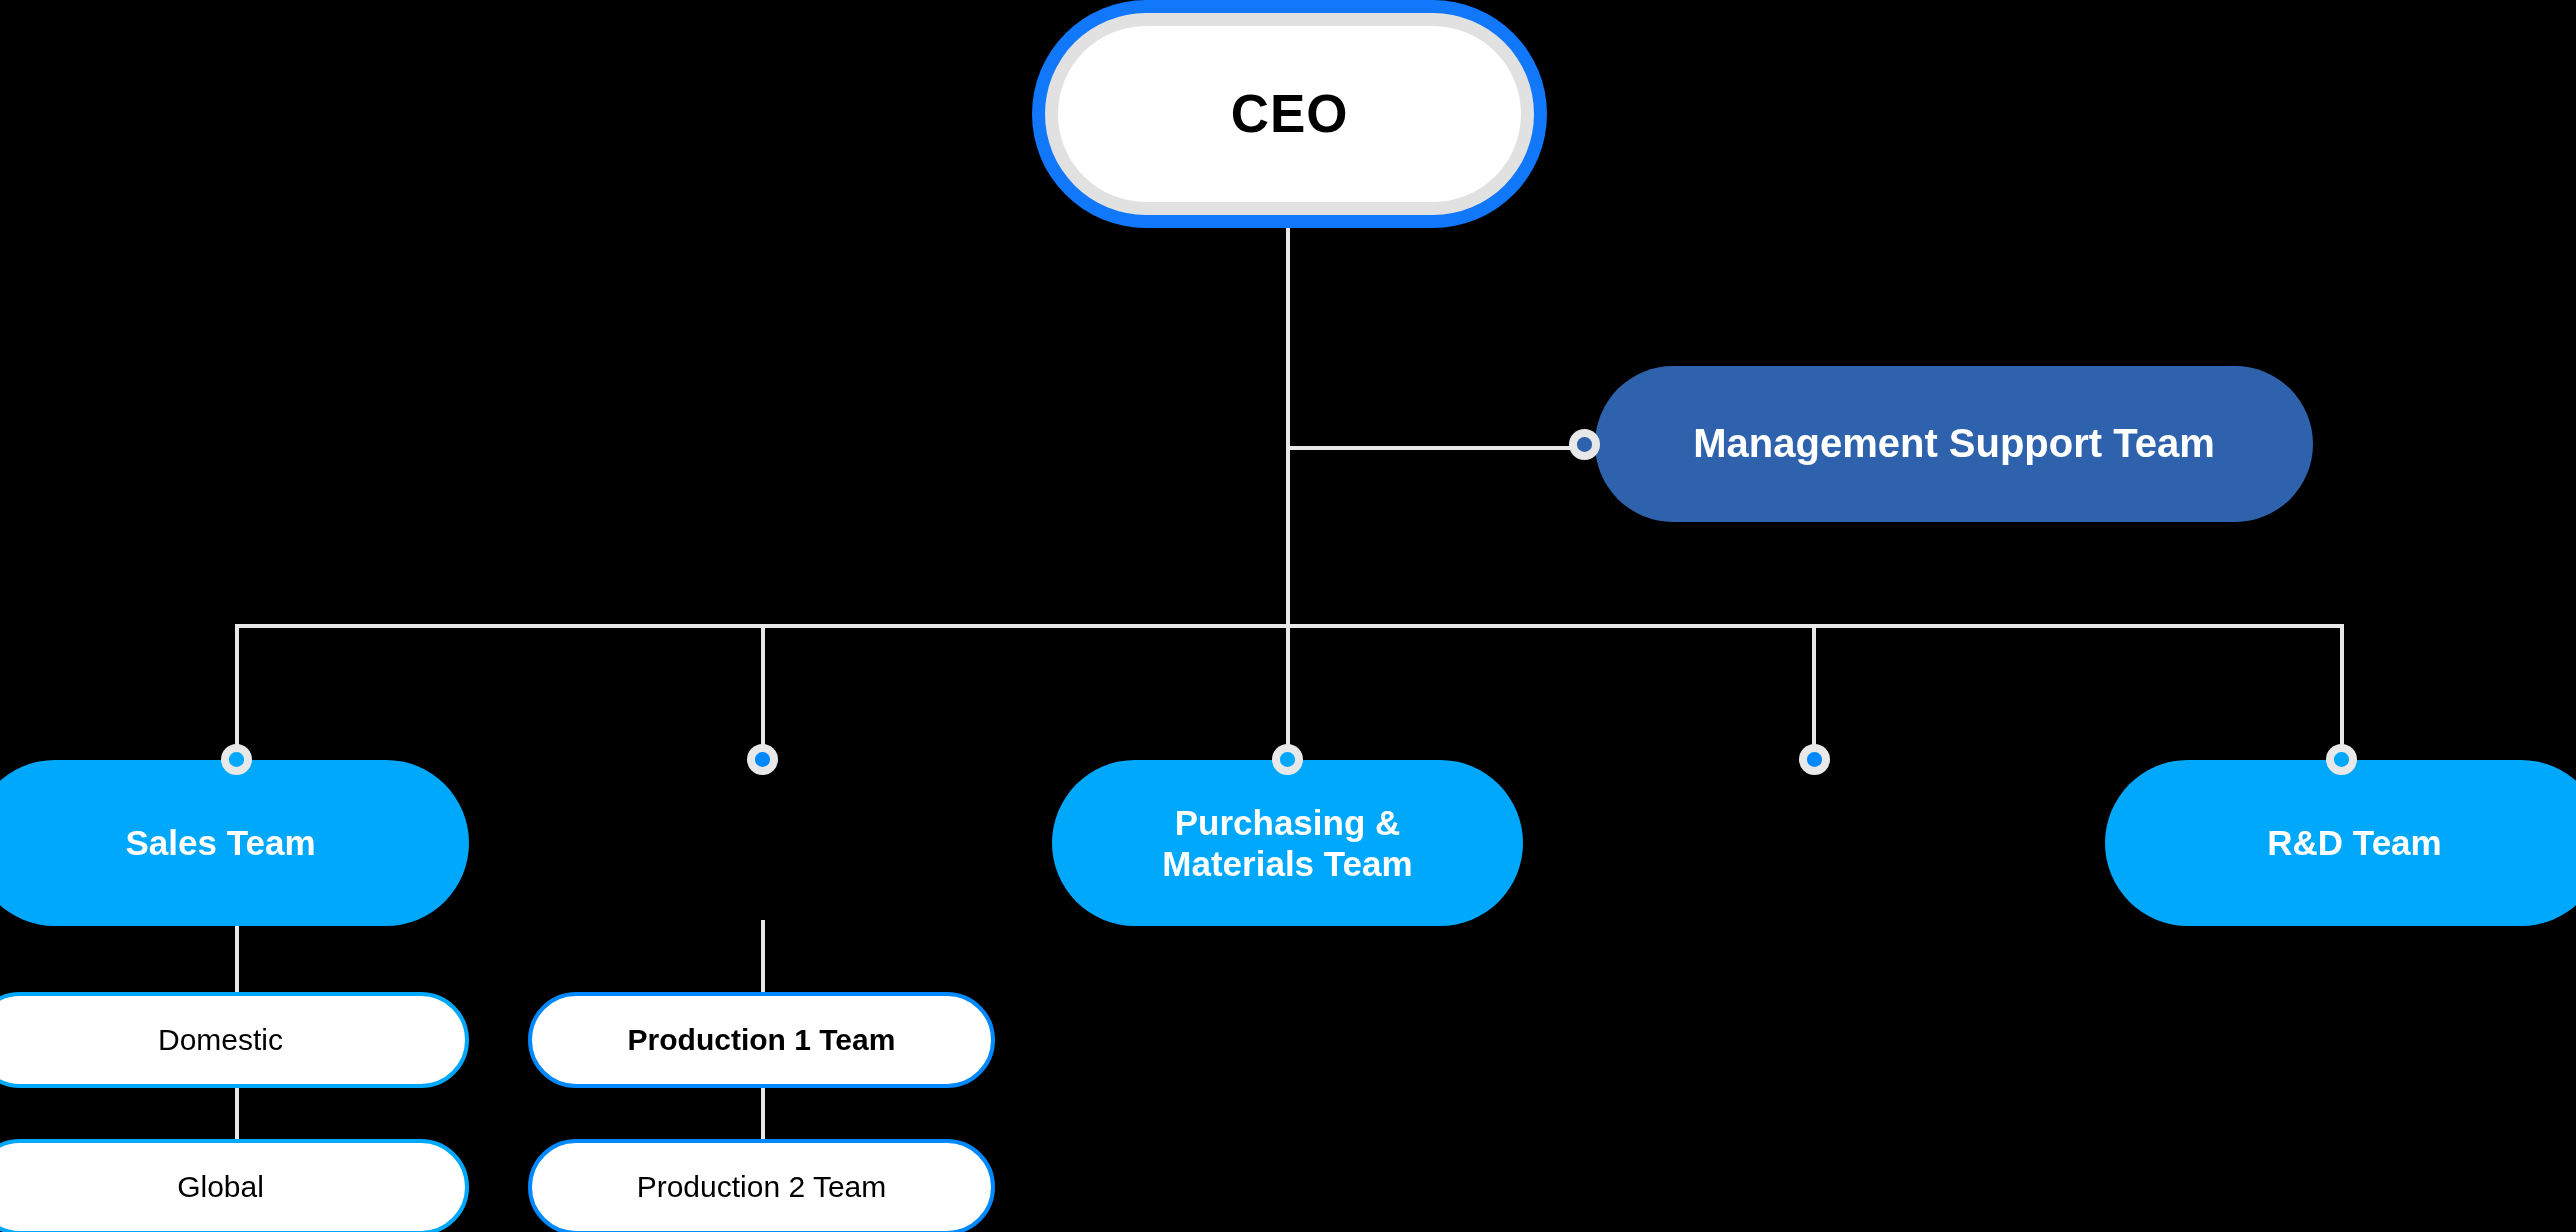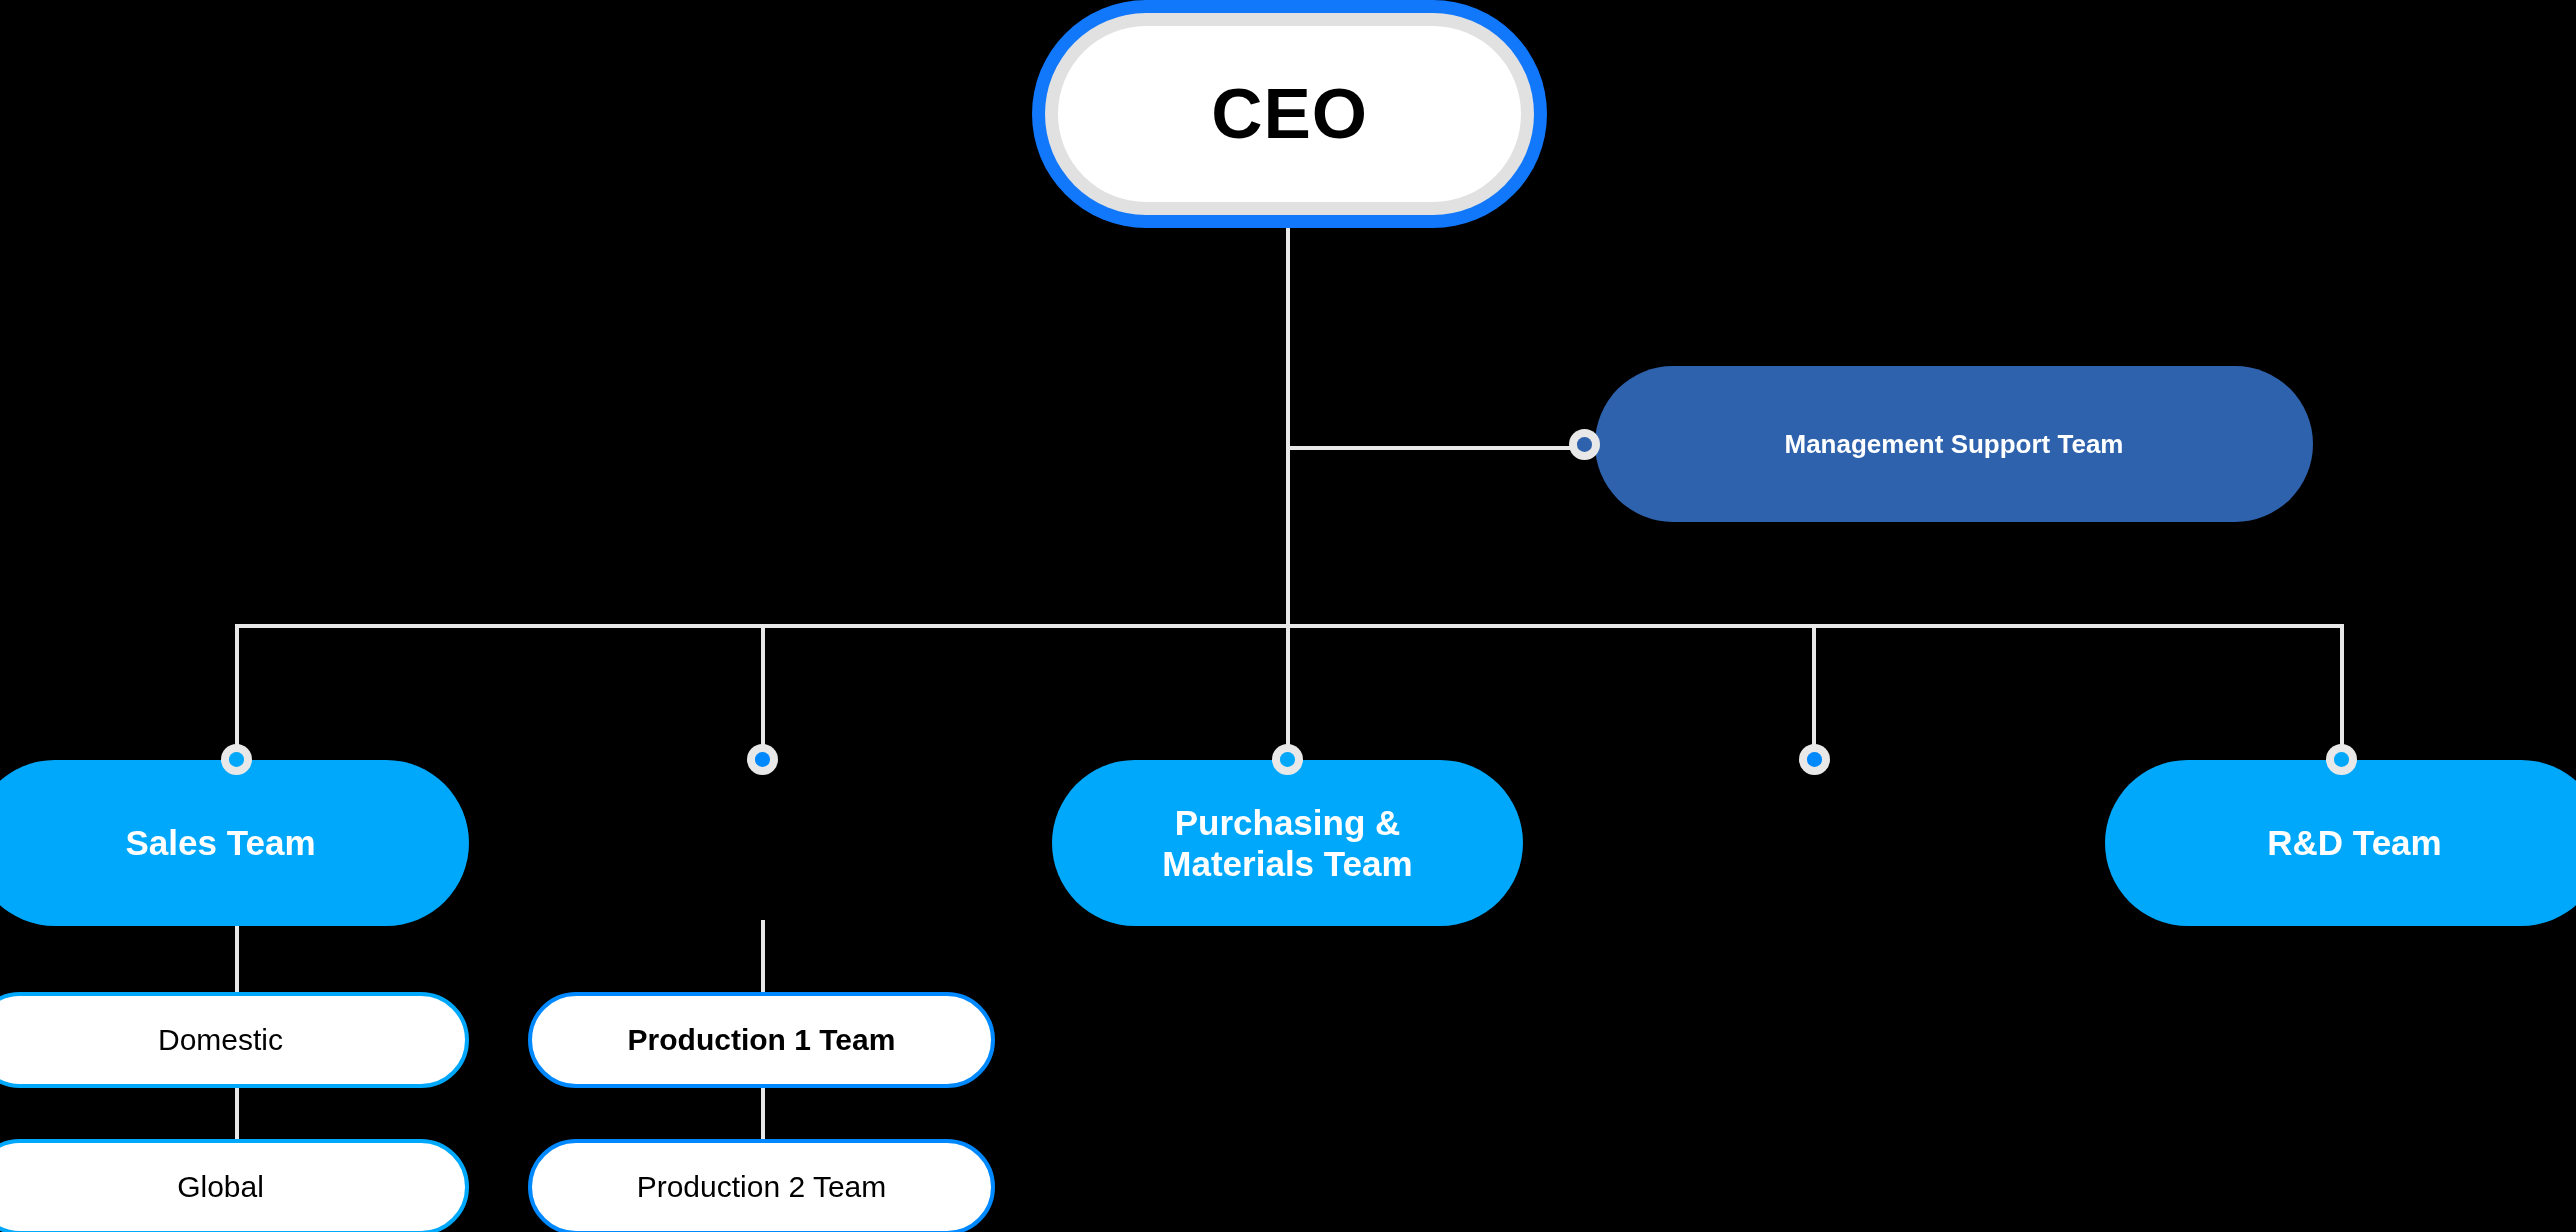--- a/index.html
+++ b/index.html
@@ -73,33 +73,33 @@
     width: 100%;
     height: 100%;
     border-radius: 919px;
     background: #ffffff;
     display: flex;
     align-items: center;
     justify-content: center;
   }
   .ceo-label {
     color: #000000;
-    font-size: 71px;
+    font-size: 53px;
     font-weight: bold;
     letter-spacing: 0.9px;
   }
 
   
   .pill {
     border-radius: 919px;
     color: #ffffff;
     font-size: 35px;
     font-weight: bold;
   }
-  .pill-mgmt { font-size: 26px; }
+  .pill-mgmt { font-size: 40px; }
 
   
   .leaf {
     border-radius: 919px;
     background: #ffffff;
     color: #000000;
     font-size: 30px;
     font-weight: normal;
     border-style: solid;
     border-width: 4.6px;

